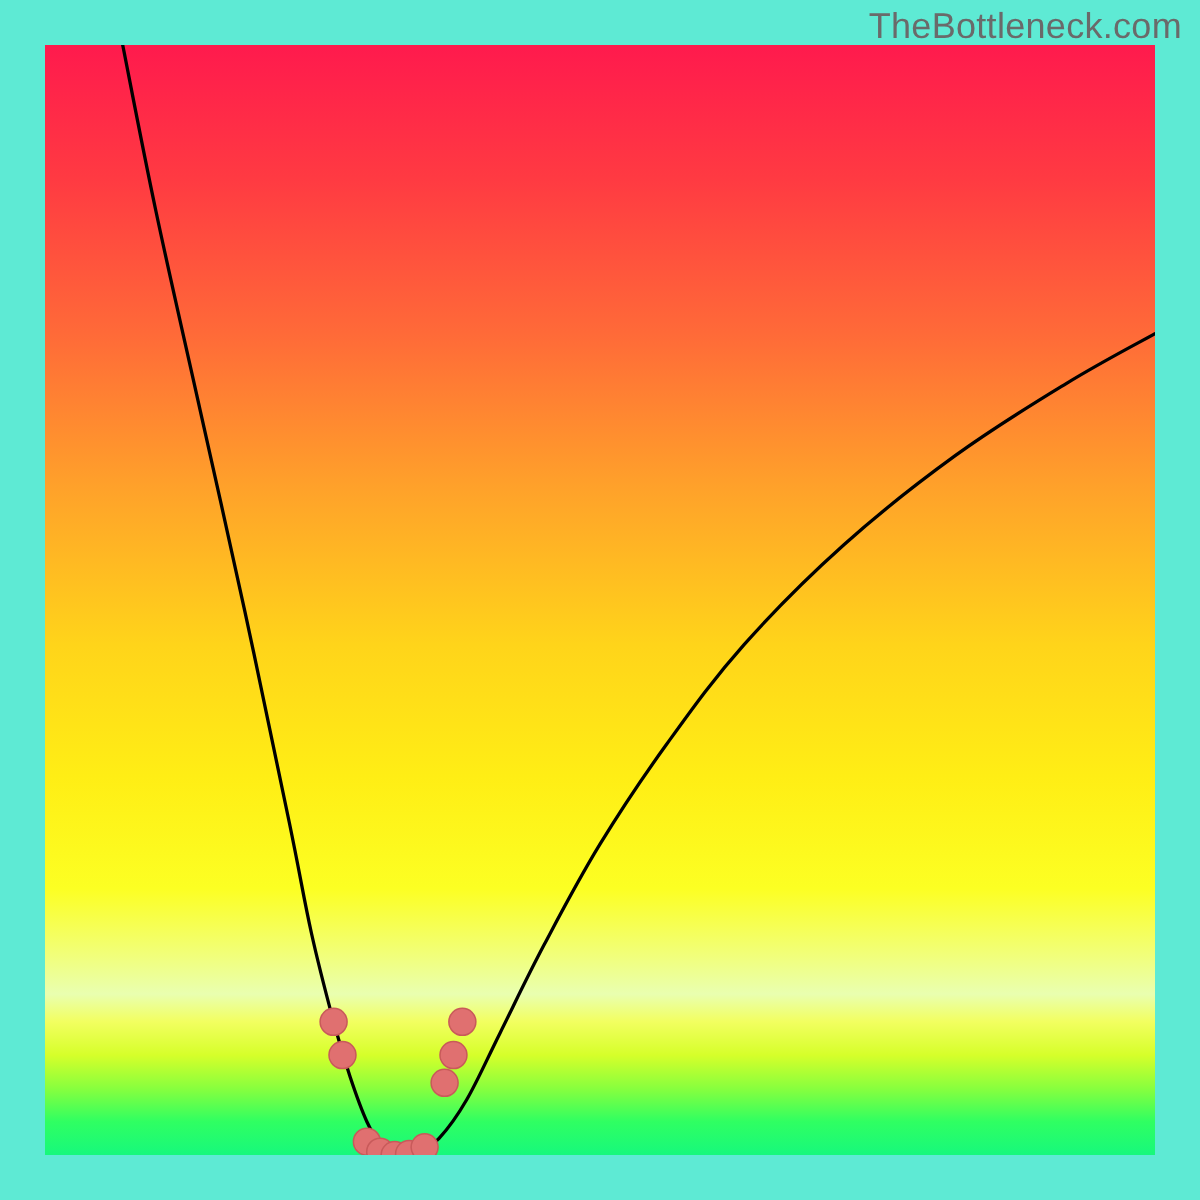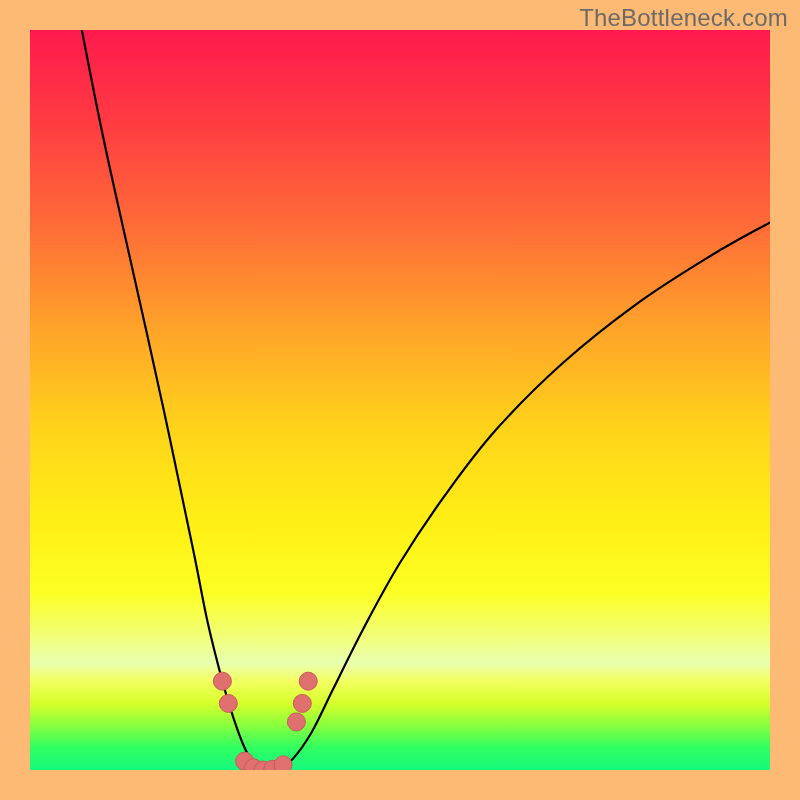--- a/index.html
+++ b/index.html
@@ -8,21 +8,21 @@
     width: 800px;
     height: 800px;
     background: #000;
     overflow: hidden;
     font-family: Arial, Helvetica, sans-serif;
   }
   .frame {
     position: relative;
     width: 800px;
     height: 800px;
-    background: #fdba74;
+    background: #5eead4;
   }
   .watermark {
     position: absolute;
     top: 4px;
     right: 12px;
     color: #6a6a6a;
     font-size: 24px;
     font-weight: 400;
     letter-spacing: 0.2px;
     z-index: 10;

